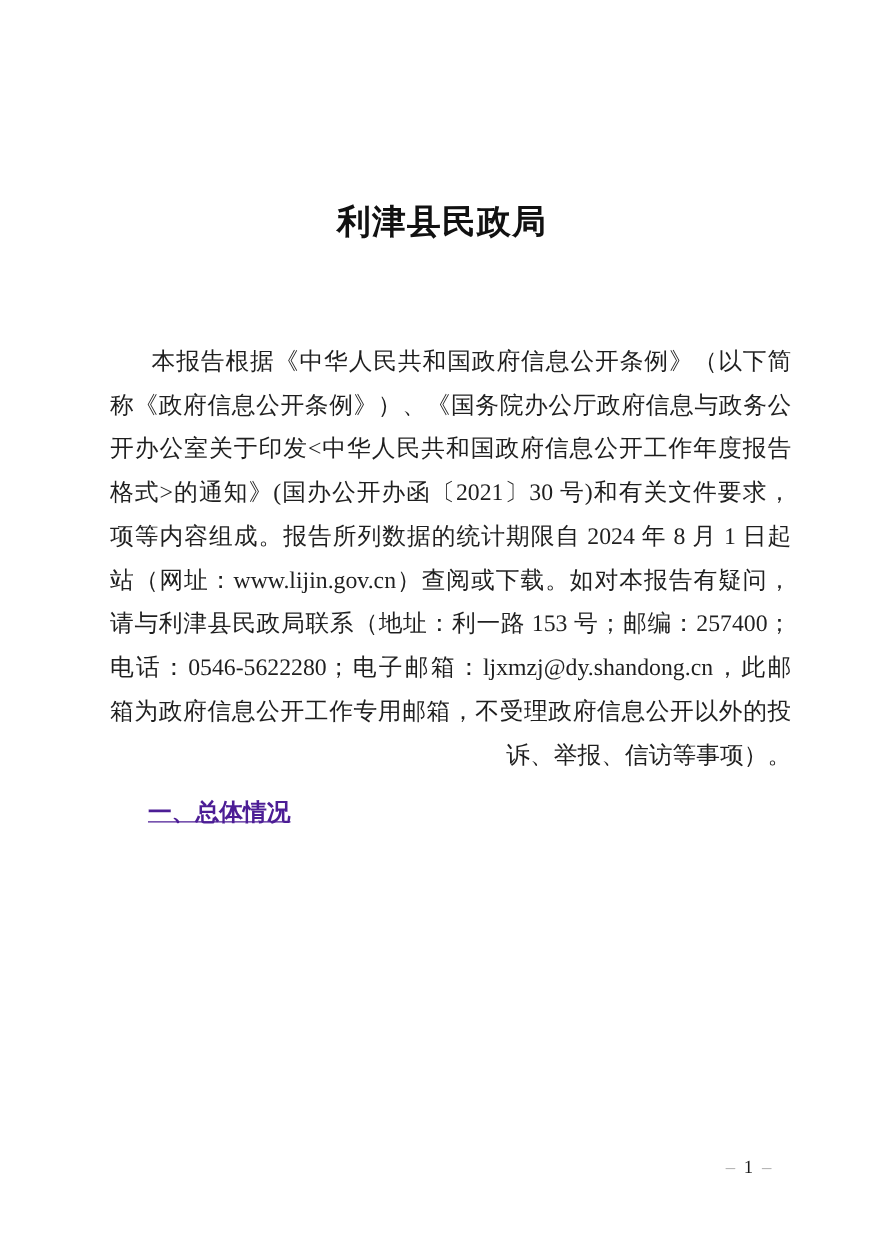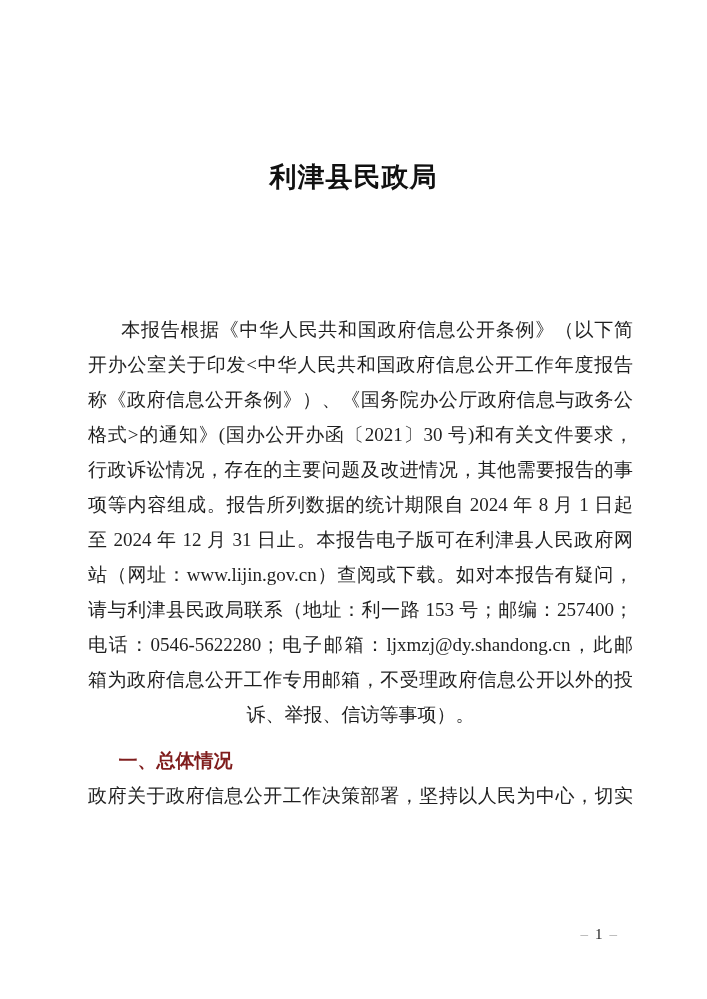--- a/index.html
+++ b/index.html
@@ -24,42 +24,42 @@
     letter-spacing: 1px;
     color: #111111;
   }
   .doc-body {
     position: absolute;
     top: 272px;
     left: 88px;
     width: 545px;
     font-size: 19px;
     line-height: 35px;
-    margin-top: 40px;
   }
   .para { margin: 0; padding: 0; }
   .line {
     text-align: justify;
     text-align-last: justify;
     white-space: nowrap;
   }
   .line.first { text-indent: 1.75em; }
   .line.natural {
-    text-align: center;
+    text-align: right;
     text-align-last: auto;
     white-space: normal;
   }
   .section-heading {
     font-family: "Liberation Sans", "DejaVu Sans", sans-serif;
     font-weight: bold;
     font-size: 19px;
     line-height: 35px;
     margin-top: 11px;
     text-indent: 1.6em;
-    color: #7f1d1d;
+    color: #4c1d95;
+    text-decoration: underline;
   }
   .page-number {
     position: absolute;
     top: 924px;
     right: 90px;
     font-size: 15px;
     line-height: 20px;
   }
   .page-number .dash { color: #a9a9a9; }
   .page-number .num { color: #1a1a1a; margin: 0 7px; }
@@ -68,34 +68,31 @@
 <body>
 
 <div class="page">
   <header class="doc-title">
     <div>利津县民政局</div>
   </header>
 
   <main class="doc-body" id="doc-body">
       <div class="para">
         <div class="line first">本报告根据《中华人民共和国政府信息公开条例》（以下简</div>
+        <div class="line">称《政府信息公开条例》）、《国务院办公厅政府信息与政务公</div>
         <div class="line">开办公室关于印发&lt;中华人民共和国政府信息公开工作年度报告</div>
-        <div class="line">称《政府信息公开条例》）、《国务院办公厅政府信息与政务公</div>
         <div class="line">格式&gt;的通知》(国办公开办函〔2021〕30 号)和有关文件要求，</div>
-        <div class="line">行政诉讼情况，存在的主要问题及改进情况，其他需要报告的事</div>
         <div class="line">项等内容组成。报告所列数据的统计期限自 2024 年 8 月 1 日起</div>
-        <div class="line">至 2024 年 12 月 31 日止。本报告电子版可在利津县人民政府网</div>
         <div class="line">站（网址：www.lijin.gov.cn）查阅或下载。如对本报告有疑问，</div>
         <div class="line">请与利津县民政局联系（地址：利一路 153 号；邮编：257400；</div>
         <div class="line">电话：0546-5622280；电子邮箱：ljxmzj@dy.shandong.cn，此邮</div>
         <div class="line">箱为政府信息公开工作专用邮箱，不受理政府信息公开以外的投</div>
         <div class="line natural">诉、举报、信访等事项）。</div>
       </div>
       <div class="section-heading">一、总体情况</div>
       <div class="para">
-        <div class="line">政府关于政府信息公开工作决策部署，坚持以人民为中心，切实</div>
       </div>
     </main>
 
   <footer class="page-number">
     <span class="dash">–</span><span class="num">1</span><span class="dash">–</span>
   </footer>
 </div>
 
 </body></html>

